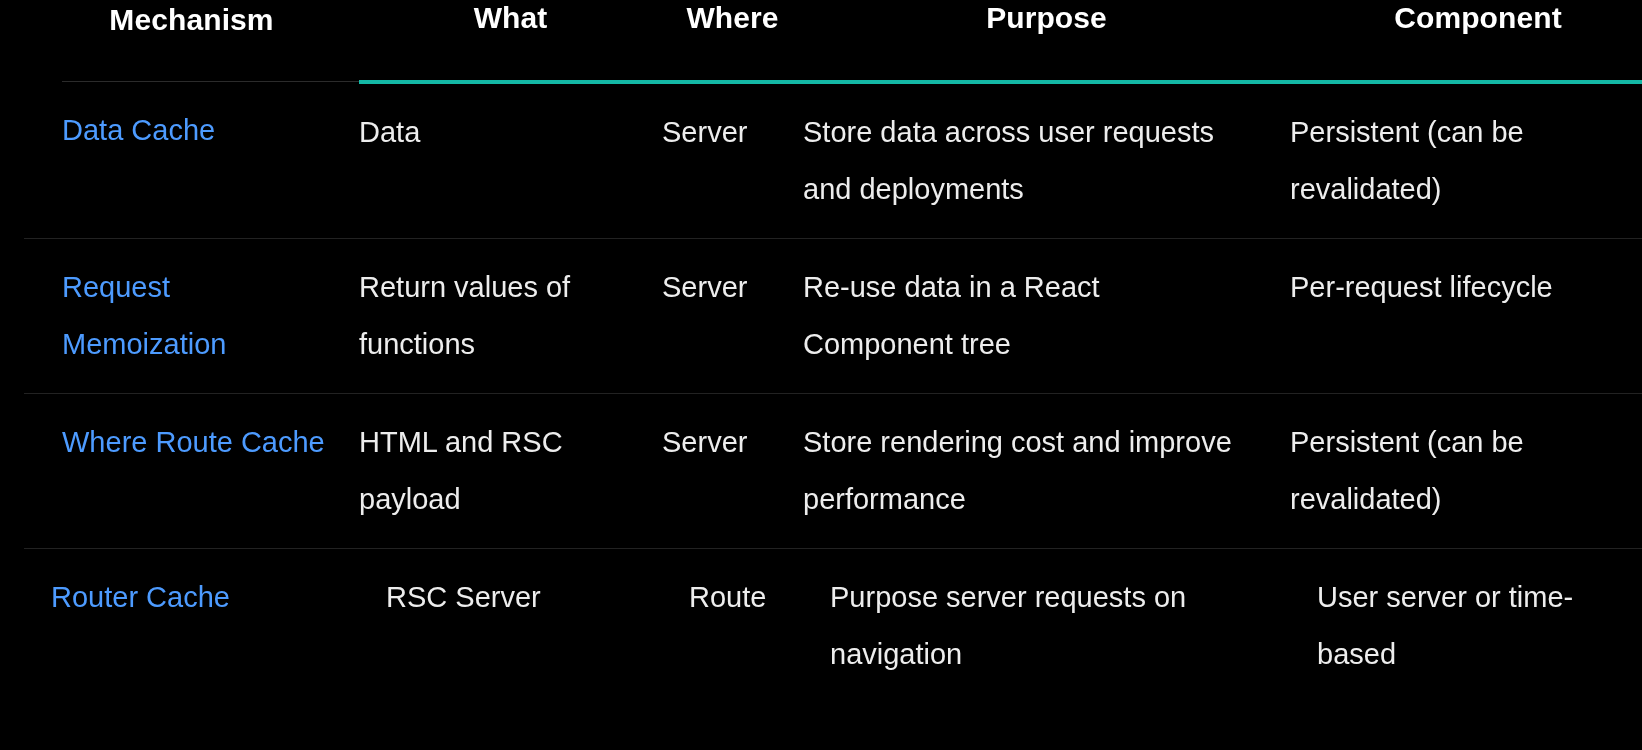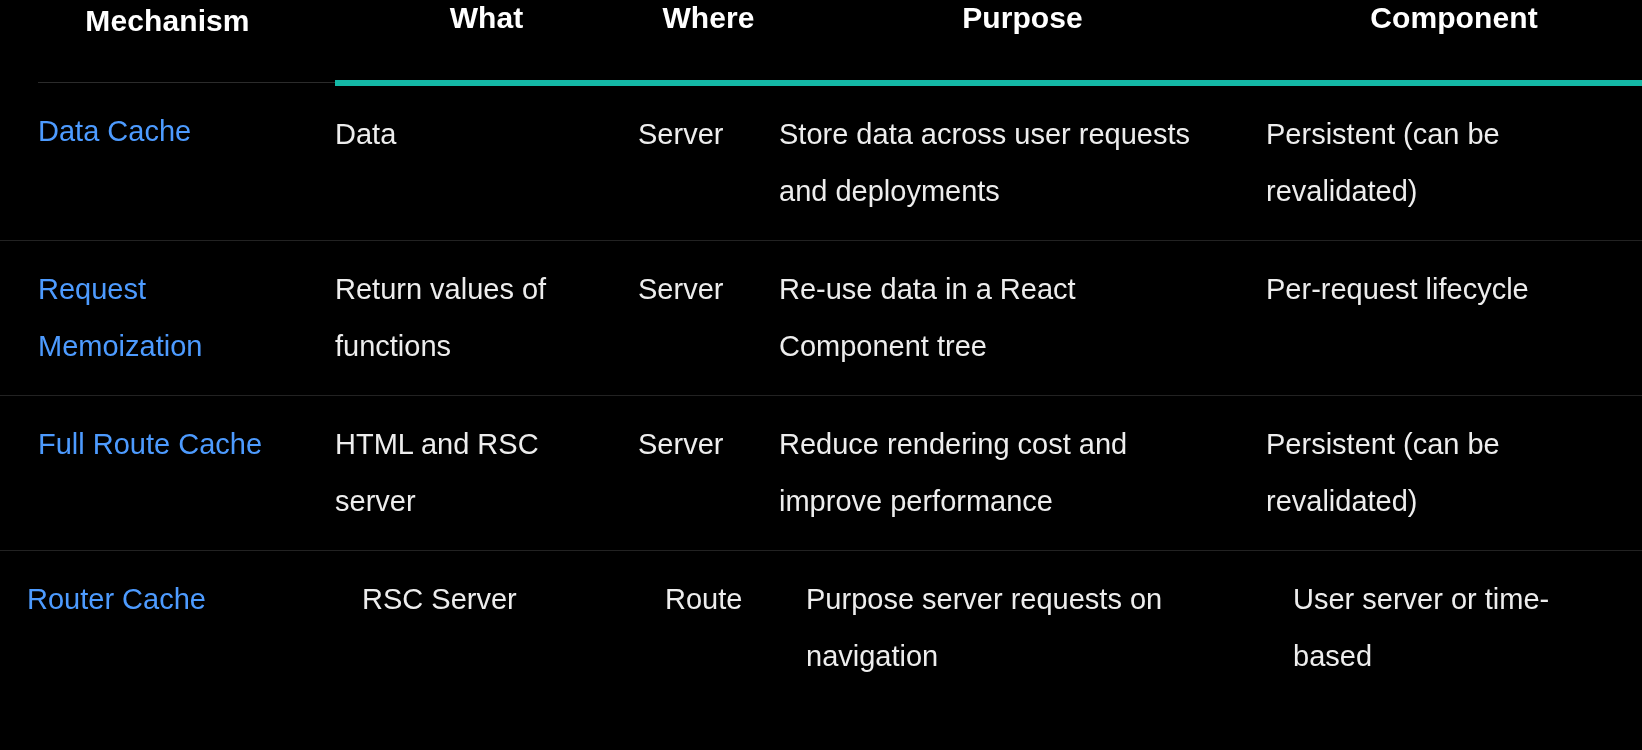--- a/index.html
+++ b/index.html
@@ -15,20 +15,21 @@
     color: #ededed;
     -webkit-font-smoothing: antialiased;
   }
 
   .page {
     width: 1361px;
     height: 750px;
     background: #000000;
     position: relative;
     box-sizing: border-box;
+    margin-left: 24px;
   }
 
   table.cache-table {
     border-collapse: collapse;
     width: 1642px;
     table-layout: fixed;
     margin: 0;
     padding: 0;
   }
 
@@ -40,21 +41,21 @@
   col.c-duration { width: 376px; }
 
   thead th {
     font-size: 30px;
     font-weight: 700;
     color: #ffffff;
     text-align: center;
     padding: 0 0 44px 0;
     vertical-align: bottom;
     line-height: 1.2;
-    border-bottom: 6px solid #14b8a6;
+    border-bottom: 4px solid #14b8a6;
     letter-spacing: 0.1px;
   }
   
   thead th:first-child {
     background-image: linear-gradient(to right, transparent 0px, transparent 38px, #2b2b2b 38px);
     background-repeat: no-repeat;
     background-position: 0 100%;
     background-size: 100% 1px;
     border-bottom: 0;
   }
@@ -124,25 +125,25 @@
         <td class="col-mech">
           <a class="mech-link">Request Memoization</a>
         </td>
         <td class="col-what">Return values of functions</td>
         <td class="col-where">Server</td>
         <td class="col-purpose">Re-use data in a React Component tree</td>
         <td class="col-duration">Per-request lifecycle</td>
       </tr>
       <tr>
         <td class="col-mech">
-          <a class="mech-link">Full Route Cache</a>
+          <a class="mech-link">Where Route Cache</a>
         </td>
-        <td class="col-what">HTML and RSC server</td>
+        <td class="col-what">HTML and RSC payload</td>
         <td class="col-where">Server</td>
-        <td class="col-purpose">Reduce rendering cost and improve performance</td>
+        <td class="col-purpose">Store rendering cost and improve performance</td>
         <td class="col-duration">Persistent (can be revalidated)</td>
       </tr>
       <tr>
         <td class="col-mech">
           <a class="mech-link">Router Cache</a>
         </td>
         <td class="col-what">RSC Server</td>
         <td class="col-where">Route</td>
         <td class="col-purpose">Purpose server requests on navigation</td>
         <td class="col-duration">User server or time-based</td>

